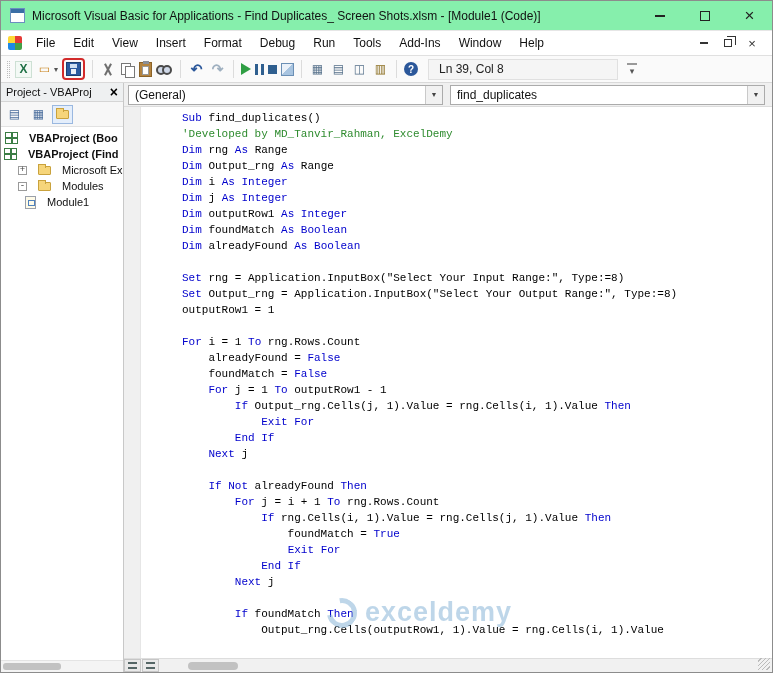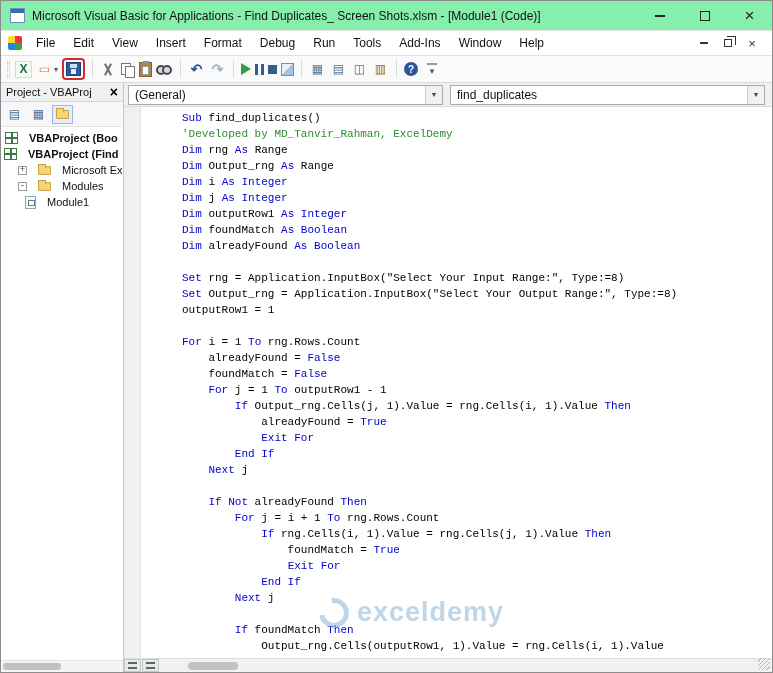--- a/index.html
+++ b/index.html
@@ -104,21 +104,21 @@
   .combo{flex:1;height:20px;background:#fff;border:1px solid #ababab;display:flex;align-items:center;min-width:0;}
   .combo-text{flex:1;padding-left:6px;font-size:12px;color:#111;white-space:nowrap;overflow:hidden;}
   .combo-arrow{width:17px;height:100%;background:#f1f1f1;border-left:1px solid #c9c9c9;display:flex;align-items:center;justify-content:center;font-size:7px;color:#444;flex:none;}
   .code-area{flex:1;position:relative;background:#fff;overflow:hidden;}
   .margin-band{position:absolute;left:0;top:0;bottom:0;width:17px;background:#f0f0f0;border-right:1px solid #e6e6e6;}
   .code-text{position:absolute;left:24px;top:3px;right:0;bottom:0;font-family:"Liberation Mono","DejaVu Sans Mono",monospace;font-size:11px;line-height:16px;color:var(--tx-color);margin-left:34px;}
   .code-line{white-space:pre;height:16px;}
   .tok-k{color:var(--kw-color);}
   .tok-c{color:var(--cm-color);}
   .tok-n{color:var(--tx-color);}
-  .watermark{position:absolute;left:195px;top:490px;display:flex;align-items:center;gap:8px;opacity:.5;pointer-events:none;}
+  .watermark{position:absolute;left:203px;top:490px;display:flex;align-items:center;gap:8px;opacity:.5;pointer-events:none;}
   .wm-logo{width:30px;height:30px;border-radius:50%;border:5px solid var(--wm-color);border-left-color:transparent;transform:rotate(35deg);display:block;}
   .wm-text{font-size:27px;font-weight:bold;color:var(--wm-color);letter-spacing:1px;}
   .code-hscroll-row{height:14px;background:#f1f1f1;border-top:1px solid #ddd;display:flex;align-items:center;flex:none;}
   .split-btn{width:17px;height:13px;background:#e9e9e9;border:1px solid #c6c6c6;margin-right:1px;display:flex;align-items:center;justify-content:center;flex:none;}
   .split-btn span{display:block;width:9px;height:7px;border-top:2px solid #566;border-bottom:2px solid #566;}
   .hscroll-track{flex:1;position:relative;height:100%;}
   .hscroll-thumb{position:absolute;left:28px;top:3px;width:50px;height:8px;background:#c2c2c2;border-radius:4px;}
   .corner-grip{position:absolute;right:2px;bottom:2px;width:12px;height:12px;background:repeating-linear-gradient(135deg,transparent 0 2px,#bbb 2px 3px);}
 </style>
 </head>
@@ -191,20 +191,21 @@
         <span class="tb-icon ic-reset"></span>
         <span class="tb-icon ic-design-mode"></span>
         <span class="tb-sep"></span>
         <span class="tb-icon ic-project-explorer" style="color: rgb(86, 113, 139);">▦</span>
         <span class="tb-icon ic-properties-window" style="color: rgb(86, 113, 139);">▤</span>
         <span class="tb-icon ic-object-browser" style="color: rgb(86, 113, 139);">◫</span>
         <span class="tb-icon ic-toolbox" style="color: rgb(138, 109, 31);">▥</span>
         <span class="tb-sep"></span>
         <span class="tb-icon ic-help" style="color: rgb(255, 255, 255);">?</span>
       </div>
+    <div class="lncol">Ln 39, Col 8</div>
     <div class="tb-overflow">
       <span class="ovf-bar"></span>
       <span class="ovf-arrow">▾</span>
     </div>
   </div>
 
   <div class="main">
 
     <div class="project-panel">
       <div class="pp-header">
@@ -273,21 +274,20 @@
             <div class="code-line">&nbsp;</div>
             <div class="code-line"><span class="tok-k">Set</span><span class="tok-n"> rng = Application.InputBox("Select Your Input Range:", Type:=8)</span></div>
             <div class="code-line"><span class="tok-k">Set</span><span class="tok-n"> Output_rng = Application.InputBox("Select Your Output Range:", Type:=8)</span></div>
             <div class="code-line"><span class="tok-n">outputRow1 = 1</span></div>
             <div class="code-line">&nbsp;</div>
             <div class="code-line"><span class="tok-k">For</span><span class="tok-n"> i = 1 </span><span class="tok-k">To</span><span class="tok-n"> rng.Rows.Count</span></div>
             <div class="code-line"><span class="tok-n">    alreadyFound = </span><span class="tok-k">False</span></div>
             <div class="code-line"><span class="tok-n">    foundMatch = </span><span class="tok-k">False</span></div>
             <div class="code-line"><span class="tok-n">    </span><span class="tok-k">For</span><span class="tok-n"> j = 1 </span><span class="tok-k">To</span><span class="tok-n"> outputRow1 - 1</span></div>
             <div class="code-line"><span class="tok-n">        </span><span class="tok-k">If</span><span class="tok-n"> Output_rng.Cells(j, 1).Value = rng.Cells(i, 1).Value </span><span class="tok-k">Then</span></div>
-            <div class="code-line"><span class="tok-n">            alreadyFound = </span><span class="tok-k">True</span></div>
             <div class="code-line"><span class="tok-n">            </span><span class="tok-k">Exit For</span></div>
             <div class="code-line"><span class="tok-n">        </span><span class="tok-k">End If</span></div>
             <div class="code-line"><span class="tok-n">    </span><span class="tok-k">Next</span><span class="tok-n"> j</span></div>
             <div class="code-line">&nbsp;</div>
             <div class="code-line"><span class="tok-n">    </span><span class="tok-k">If Not</span><span class="tok-n"> alreadyFound </span><span class="tok-k">Then</span></div>
             <div class="code-line"><span class="tok-n">        </span><span class="tok-k">For</span><span class="tok-n"> j = i + 1 </span><span class="tok-k">To</span><span class="tok-n"> rng.Rows.Count</span></div>
             <div class="code-line"><span class="tok-n">            </span><span class="tok-k">If</span><span class="tok-n"> rng.Cells(i, 1).Value = rng.Cells(j, 1).Value </span><span class="tok-k">Then</span></div>
             <div class="code-line"><span class="tok-n">                foundMatch = </span><span class="tok-k">True</span></div>
             <div class="code-line"><span class="tok-n">                </span><span class="tok-k">Exit For</span></div>
             <div class="code-line"><span class="tok-n">            </span><span class="tok-k">End If</span></div>

